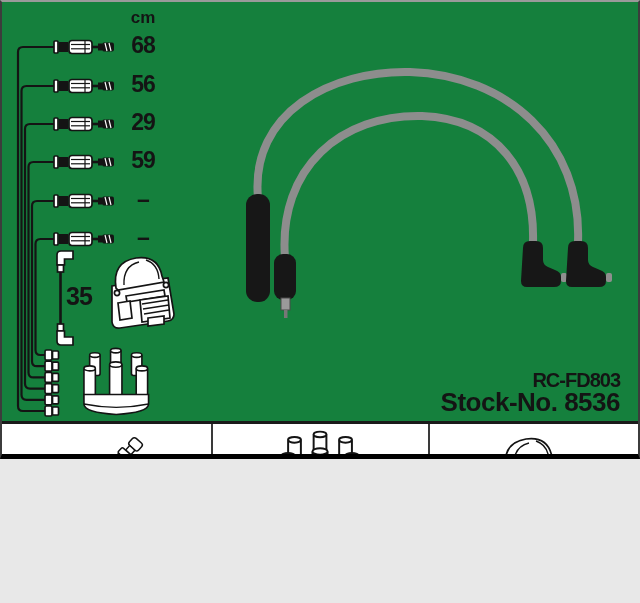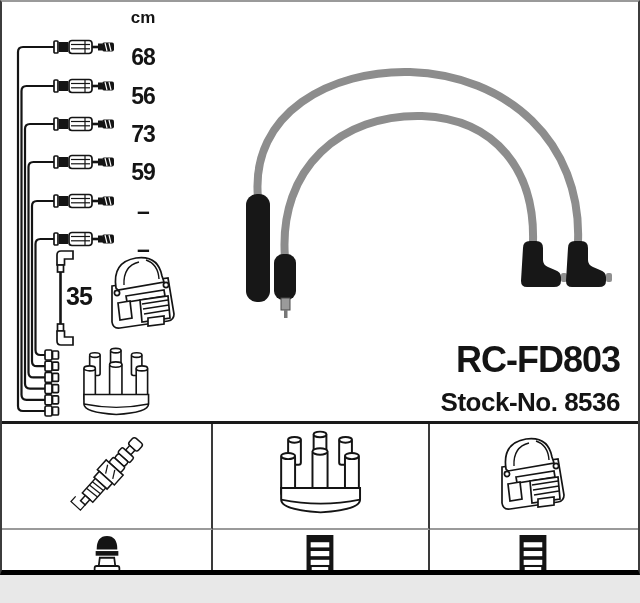--- a/index.html
+++ b/index.html
@@ -1,42 +1,42 @@
 <!DOCTYPE html>
 <html><head>
 <meta charset="utf-8">
 <style>
   html,body{margin:0;padding:0;background:#e8e8e8;}
   .page{
     position:relative;
-    width:640px;height:575px;
-    background:#ffffff;
+    width:640px;height:459px;
+    background:#15803d;
     box-sizing:border-box;
     border-left:2px solid #3c3c3c;
     border-right:2px solid #3c3c3c;
     border-top:2px solid #9a9a9a;
     border-bottom:5px solid #000;
     overflow:hidden;
     font-family:"Liberation Sans", sans-serif;
     color:#141414;
     padding-left:19px;
   }
   .abs{position:absolute;}
   .lbl{
     position:absolute;
     font-weight:bold;
     line-height:1;
     letter-spacing:-1px;
     color:#141414;
     text-align:center;
   }
   .unit-lbl{left:127px;top:7px;width:28px;font-size:17px;letter-spacing:0;}
-  .len{left:126px;width:30px;font-size:23px;margin-top:12px;}
+  .len{left:126px;width:30px;font-size:23px;}
   .coil-len{left:61px;top:282px;width:32px;font-size:25px;}
-  .pn{right:18px;top:340px;font-size:36px;text-align:right;letter-spacing:-1px;}
+  .pn{right:18px;top:368px;font-size:20px;text-align:right;letter-spacing:-1px;}
   .stock{right:18px;top:387px;font-size:26px;text-align:left;letter-spacing:-0.5px;}
   
   .parts-table{
     position:absolute;left:0;top:419px;width:100%;height:177px;
     border-top:3px solid #1a1a1a;
     display:grid;
     grid-template-columns:211px 217px 1fr;
     grid-template-rows:106px 1fr;
     background:#fff;
   }
@@ -151,21 +151,21 @@
     </g>
 
     <use href="#coil" transform="translate(104,250)"></use>
 
     <use href="#cap" transform="translate(81,345) scale(0.95)"></use>
   </svg>
 
   <div class="lbl unit-lbl">cm</div>
   <div class="lbl len" style="top:32px">68</div>
   <div class="lbl len" style="top:71px">56</div>
-  <div class="lbl len" style="top:109px">73</div>
+  <div class="lbl len" style="top:109px">29</div>
   <div class="lbl len" style="top:147px">59</div>
   <div class="lbl len" style="top:186px">–</div>
   <div class="lbl len" style="top:224px">–</div>
   <div class="lbl coil-len">35</div>
   <div class="lbl pn">RC-FD803</div>
   <div class="lbl stock">Stock-No. 8536</div>
 
   <svg class="abs" style="left:228px;top:38px" width="412" height="300" viewBox="0 0 412 300">
     <defs>
       <g id="aboot">

